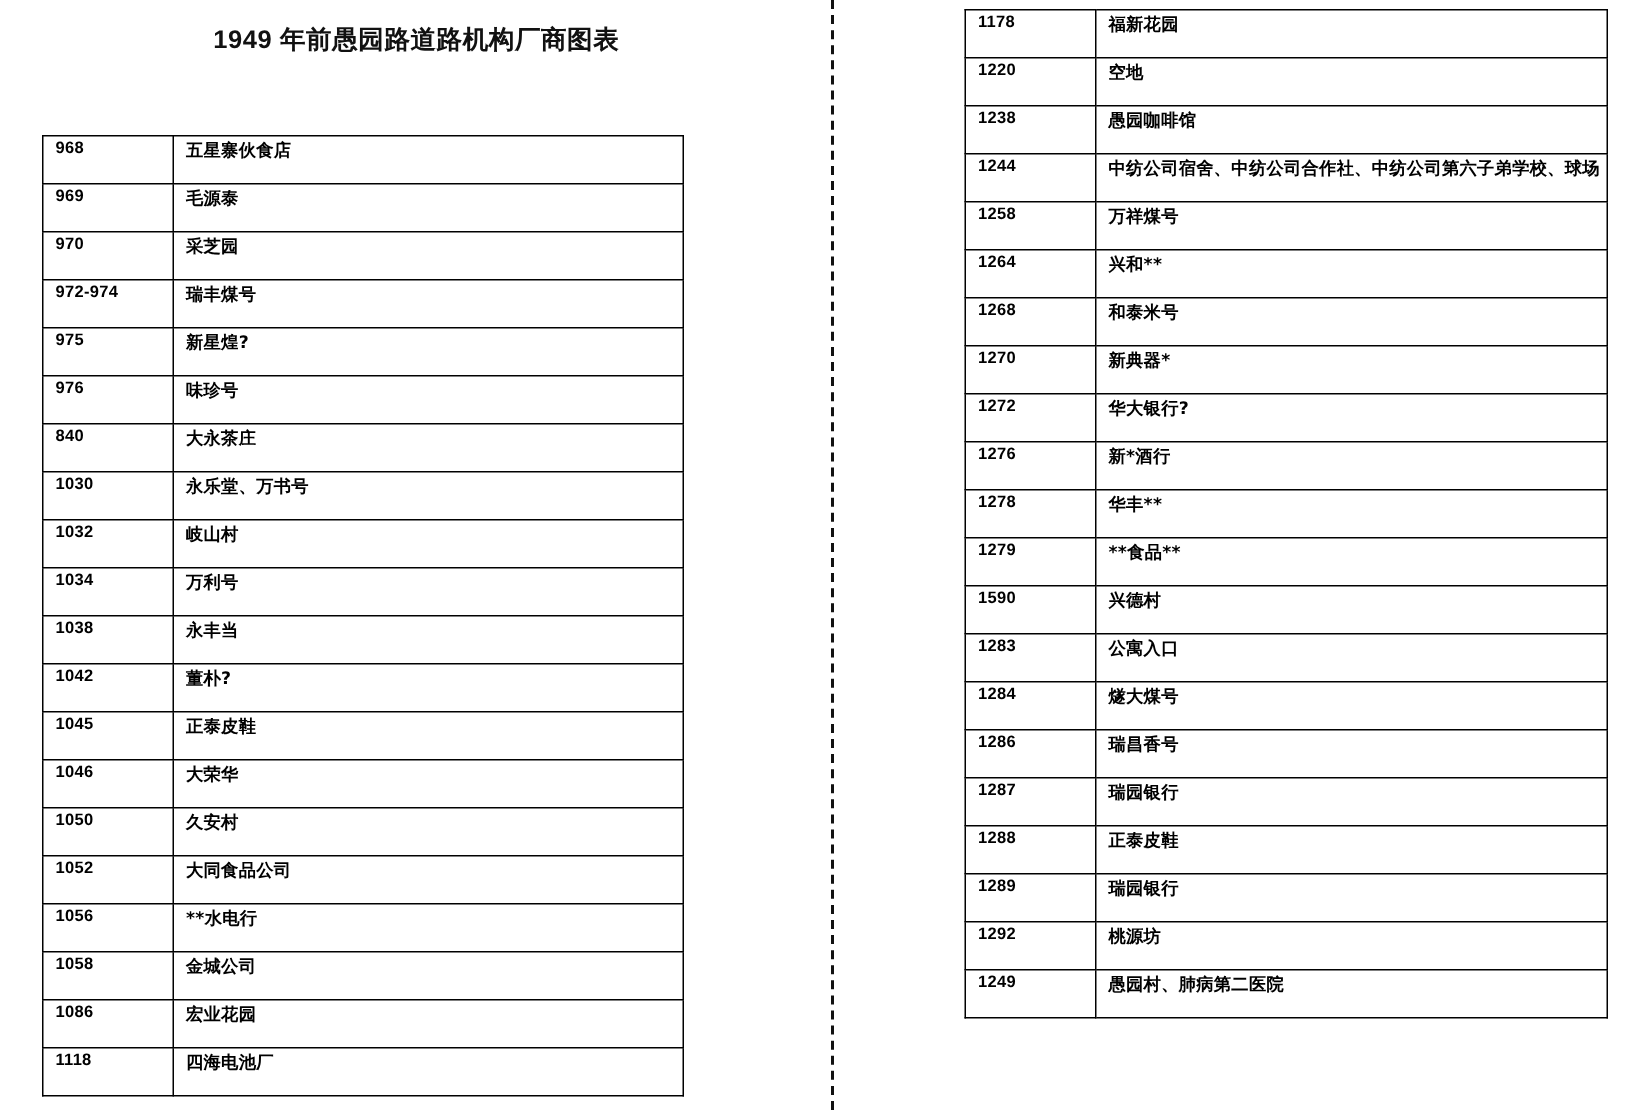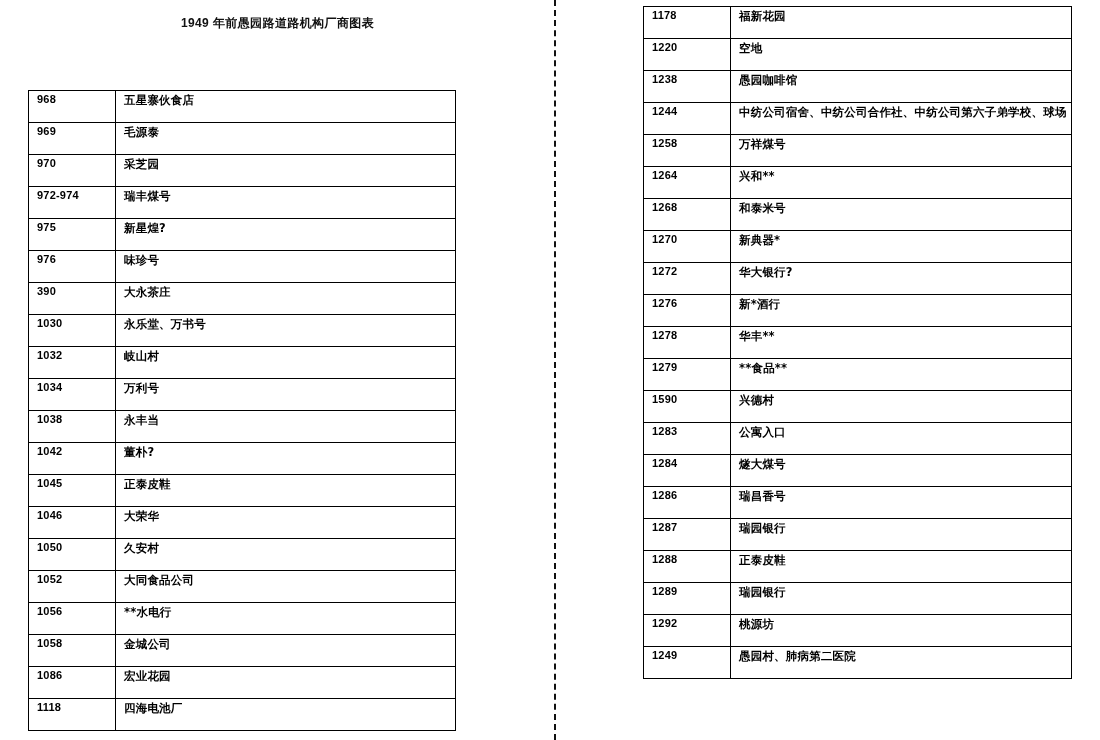--- a/index.html
+++ b/index.html
@@ -39,21 +39,21 @@
     border-left: 2px dashed #111111;
   }
 
   
   .doc-title {
     position: absolute;
     left: 0;
     top: 16px;
     width: 555px;
     text-align: center;
-    font-size: 12px;
+    font-size: 17px;
     font-weight: 600;
     letter-spacing: 0.4px;
     color: #111111;
     line-height: 1.3;
   }
 
   
   .data-table {
     position: absolute;
     border-collapse: collapse;
@@ -129,21 +129,21 @@
           </tr>
           <tr>
             <td class="cell-number">975</td>
             <td class="cell-name">新星煌?</td>
           </tr>
           <tr>
             <td class="cell-number">976</td>
             <td class="cell-name">味珍号</td>
           </tr>
           <tr>
-            <td class="cell-number">390</td>
+            <td class="cell-number">840</td>
             <td class="cell-name">大永茶庄</td>
           </tr>
           <tr>
             <td class="cell-number">1030</td>
             <td class="cell-name">永乐堂、万书号</td>
           </tr>
           <tr>
             <td class="cell-number">1032</td>
             <td class="cell-name">岐山村</td>
           </tr>

